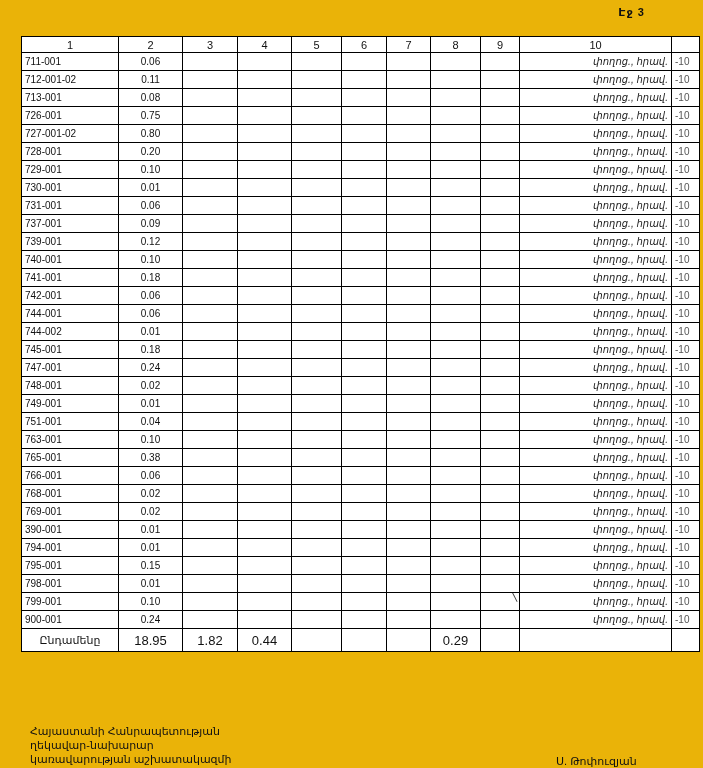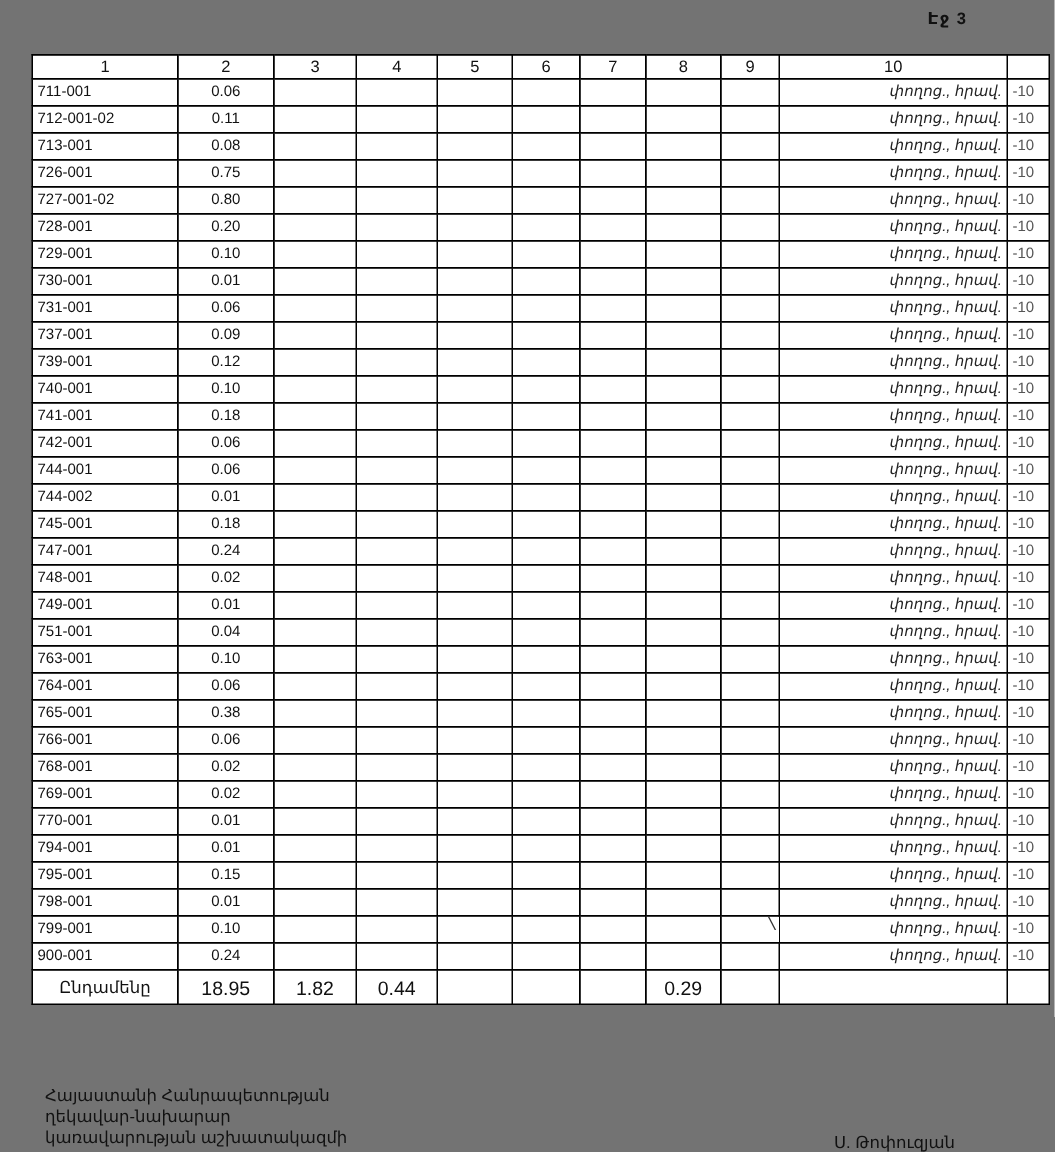--- a/index.html
+++ b/index.html
@@ -1,17 +1,17 @@
 <!DOCTYPE html>
 <html><head>
 <meta charset="utf-8">
 <style>
   html,body{margin:0;padding:0;background:#e8e8e8;}
   .page{
-    position:relative;width:703px;height:768px;background:#737373;
+    position:relative;width:703px;height:768px;background:#eab308;
     font-family:"Liberation Sans","DejaVu Sans",sans-serif;color:#111;
     overflow:hidden;margin:0 auto;
   }
   .page-label{
     position:absolute;top:6px;right:58px;font-size:11px;font-weight:bold;letter-spacing:1px;
   }
   table.doc{
     position:absolute;top:36px;left:21px;border-collapse:collapse;table-layout:fixed;
   }
   table.doc th, table.doc td{
@@ -356,33 +356,20 @@
           <td class="c4"></td>
           <td class="c5"></td>
           <td class="c6"></td>
           <td class="c7"></td>
           <td class="c8"></td>
           <td class="c9"></td>
           <td class="c10">փողոց., հրավ.</td>
           <td class="mark">-10</td>
         </tr>
         <tr>
-          <td class="c1">764-001</td>
-          <td class="c2">0.06</td>
-          <td class="c3"></td>
-          <td class="c4"></td>
-          <td class="c5"></td>
-          <td class="c6"></td>
-          <td class="c7"></td>
-          <td class="c8"></td>
-          <td class="c9"></td>
-          <td class="c10">փողոց., հրավ.</td>
-          <td class="mark">-10</td>
-        </tr>
-        <tr>
           <td class="c1">765-001</td>
           <td class="c2">0.38</td>
           <td class="c3"></td>
           <td class="c4"></td>
           <td class="c5"></td>
           <td class="c6"></td>
           <td class="c7"></td>
           <td class="c8"></td>
           <td class="c9"></td>
           <td class="c10">փողոց., հրավ.</td>
@@ -421,21 +408,21 @@
           <td class="c4"></td>
           <td class="c5"></td>
           <td class="c6"></td>
           <td class="c7"></td>
           <td class="c8"></td>
           <td class="c9"></td>
           <td class="c10">փողոց., հրավ.</td>
           <td class="mark">-10</td>
         </tr>
         <tr>
-          <td class="c1">770-001</td>
+          <td class="c1">390-001</td>
           <td class="c2">0.01</td>
           <td class="c3"></td>
           <td class="c4"></td>
           <td class="c5"></td>
           <td class="c6"></td>
           <td class="c7"></td>
           <td class="c8"></td>
           <td class="c9"></td>
           <td class="c10">փողոց., հրավ.</td>
           <td class="mark">-10</td>

